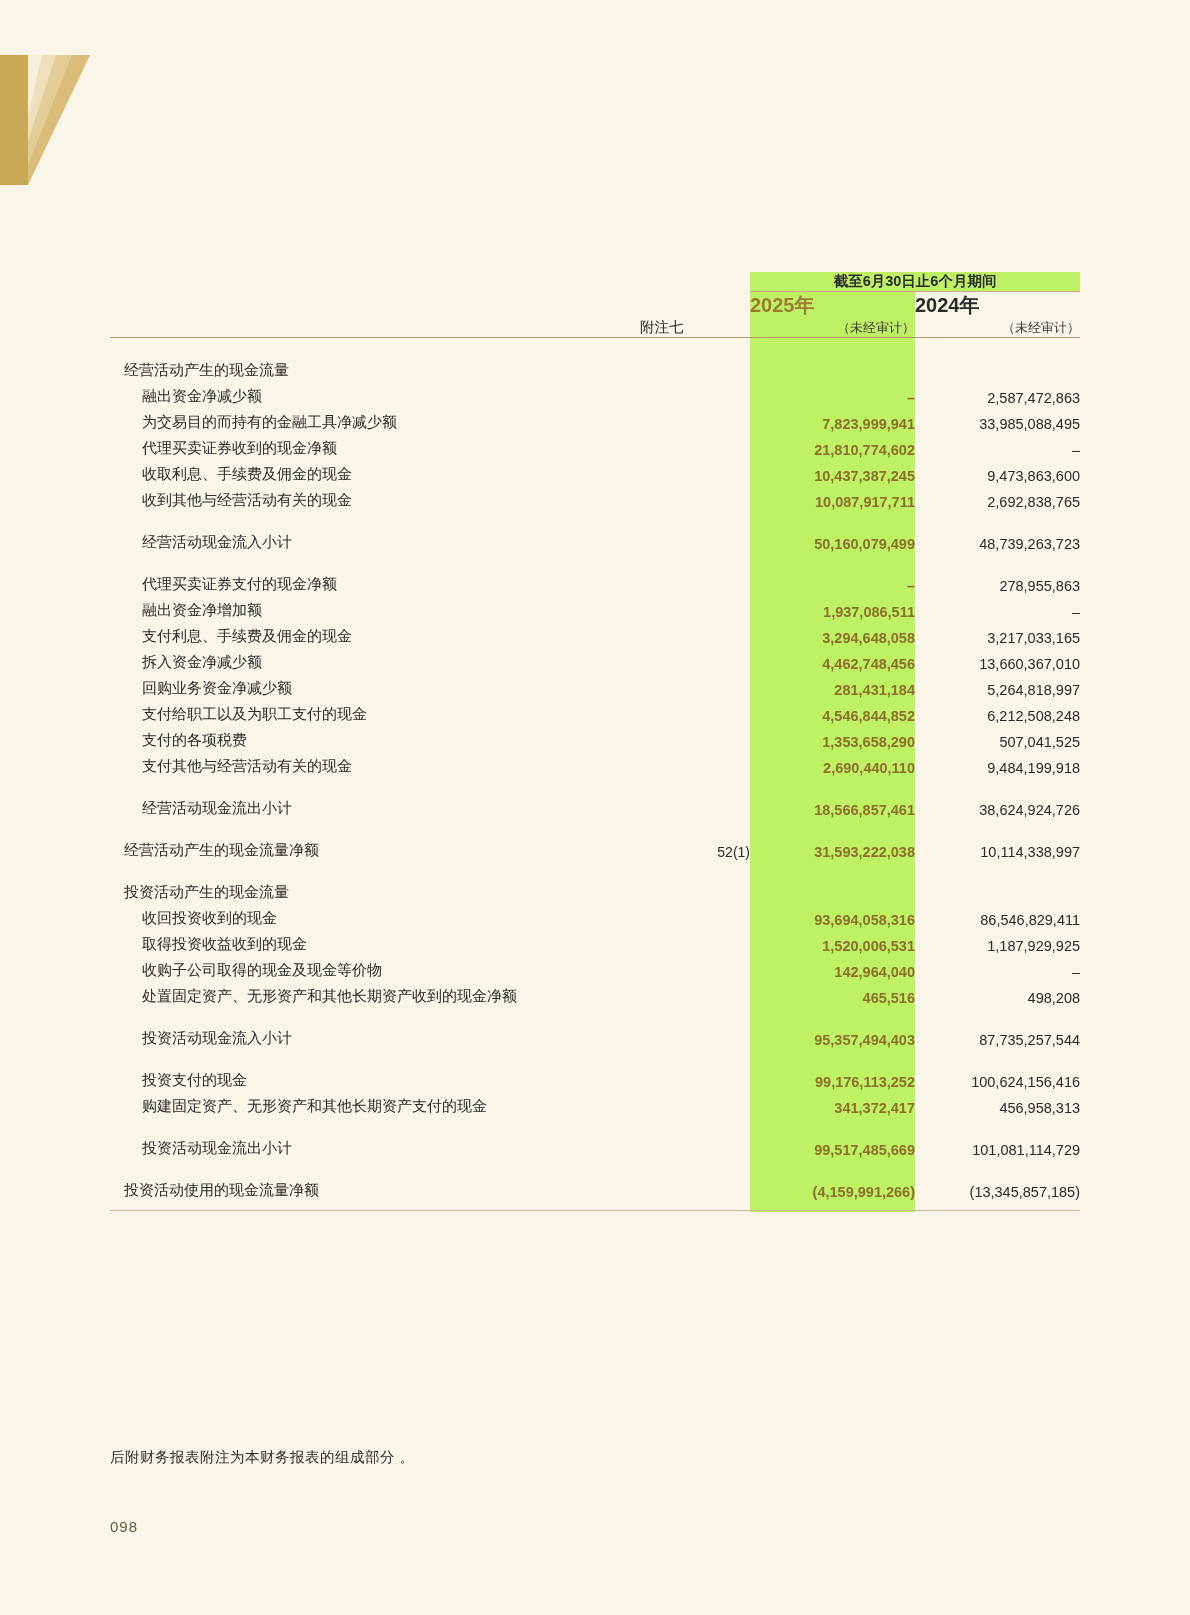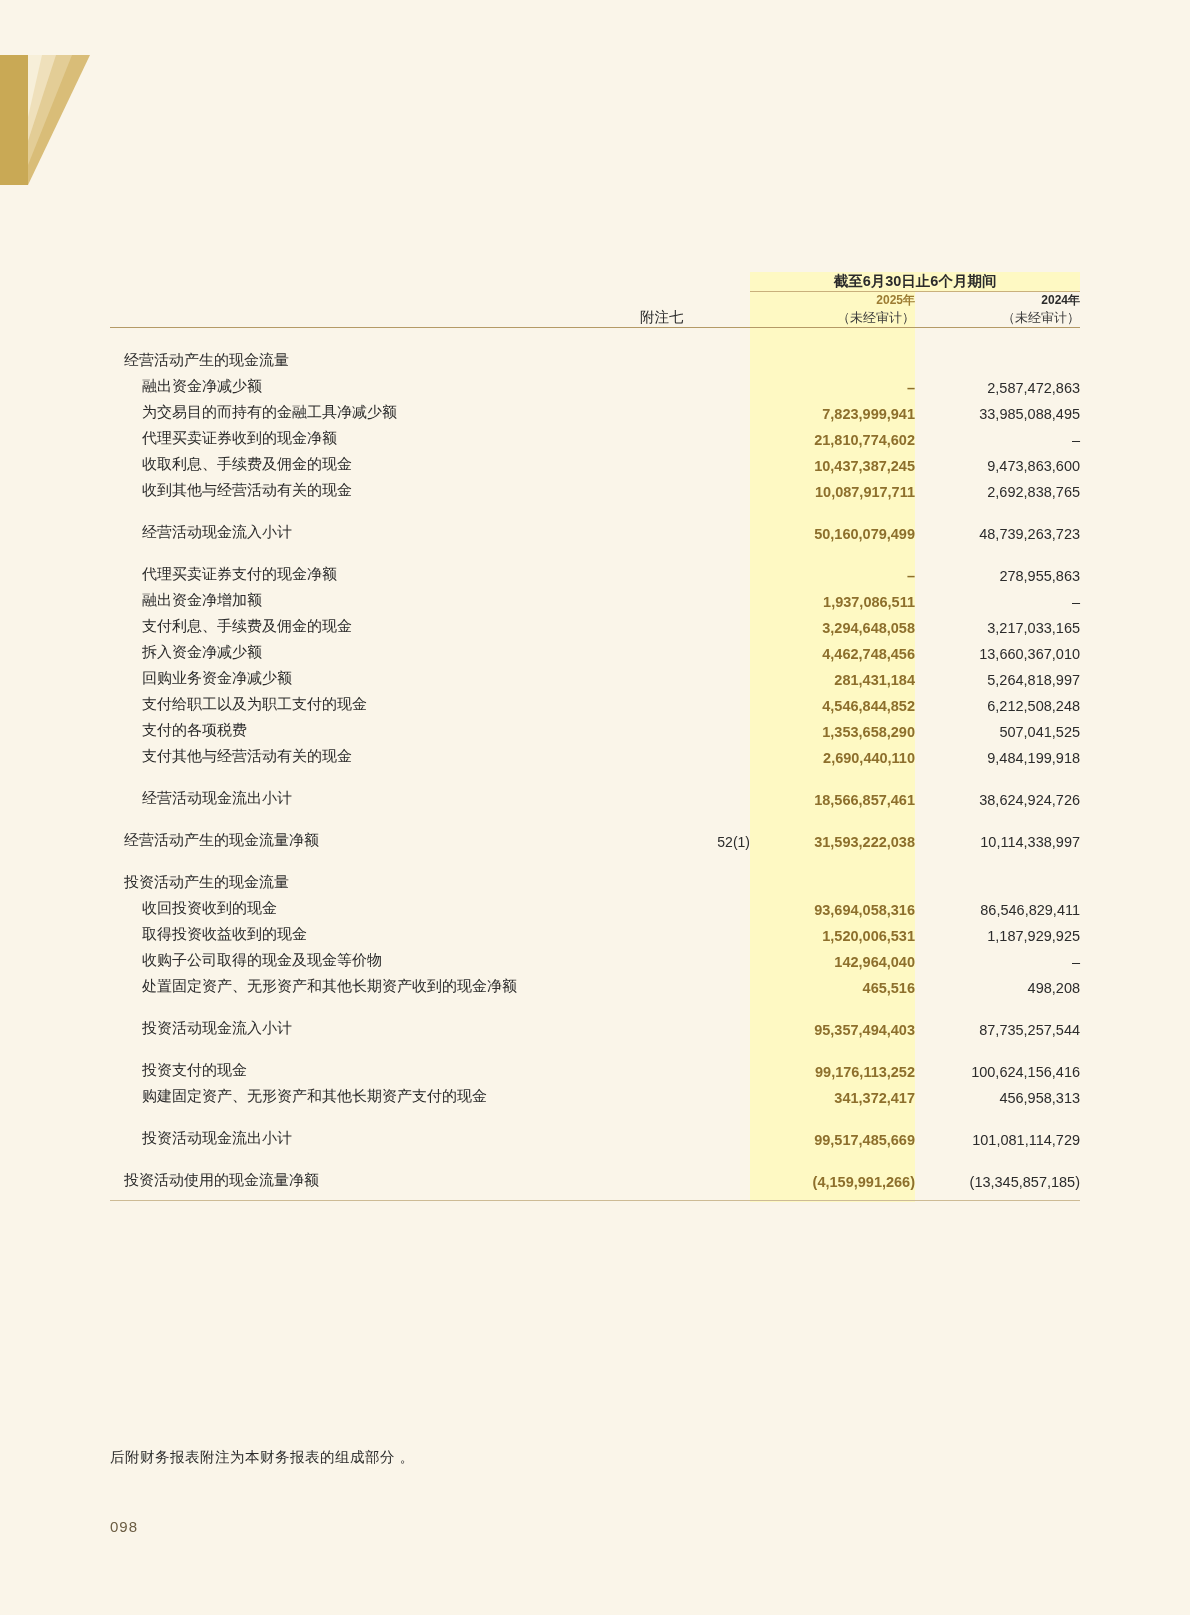--- a/index.html
+++ b/index.html
@@ -71,41 +71,41 @@
     padding: 0;
     vertical-align: bottom;
   }
   col.c-label { width: 530px; }
   col.c-note  { width: 110px; }
   col.c-y1    { width: 165px; }
   col.c-y2    { width: 165px; }
 
   
   .hl {
-    background: #fef9c3;
+    background: #bef264;
   }
 
   
   .period-head {
     text-align: center;
     font-size: 14.5px;
     font-weight: bold;
     color: #2b2b2b;
     padding-bottom: 9px;
   }
   .rule-under-period {
     height: 1px;
     background: #c9b07c;
     font-size: 0;
     line-height: 0;
   }
   .yr {
-    text-align: right;
+    text-align: left;
     padding: 10px 14px 2px 0;
-    font-size: 12px;
+    font-size: 20px;
     font-weight: bold;
   }
   .yr.gold { color: #9c7c33; }
   .unaudited {
     text-align: right;
     padding: 2px 14px 10px 0;
     font-size: 13px;
     color: #3a3a3a;
   }
   .note-head {

